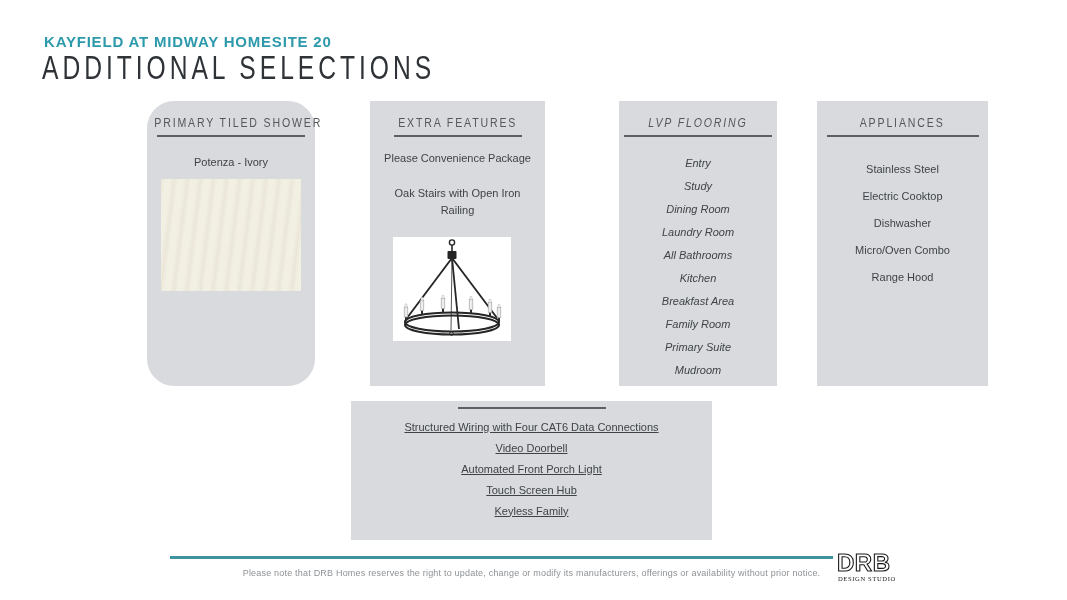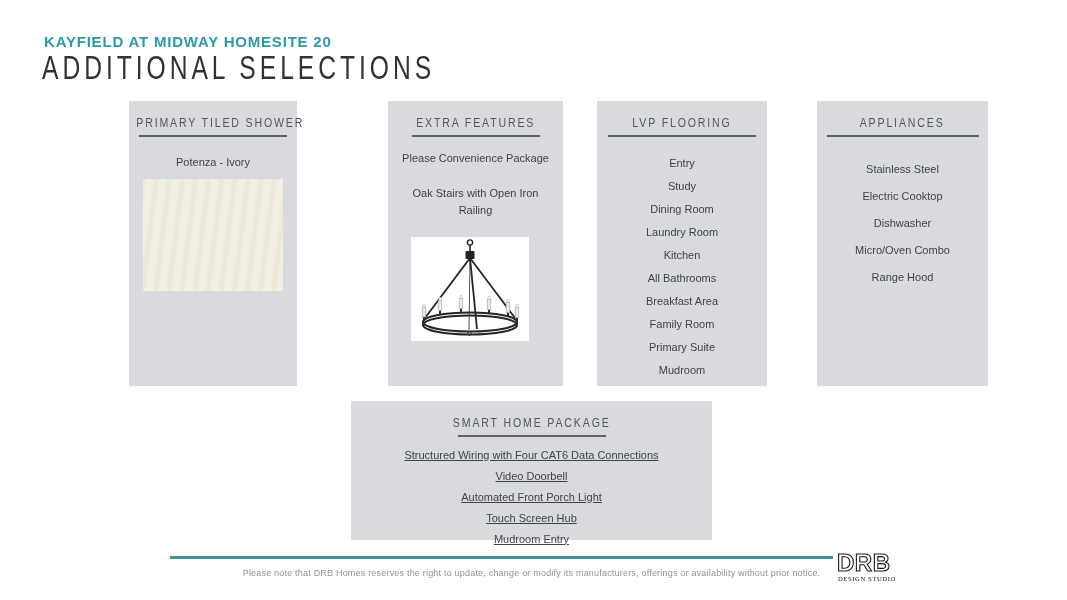--- a/index.html
+++ b/index.html
@@ -25,23 +25,23 @@
   .page-title .stretch {
     display: inline-block;
     transform: scale(0.88, 1.18); transform-origin: left center;
   }
 
   
   .card {
     position: absolute; top: 101px; height: 285px;
     background: #d8dadd;
   }
-  .card.c1 { left: 129px; width: 168px; }
-  .card.c2 { left: 388px; width: 175px; }
-  .card.c3 { left: 597px; width: 170px; }
+  .card.c1 { left: 147px; width: 168px; border-radius: 27px; }
+  .card.c2 { left: 370px; width: 175px; }
+  .card.c3 { left: 619px; width: 158px; font-style: italic; }
   .card.c4 { left: 817px; width: 171px; }
   .card.smart { left: 351px; top: 401px; width: 361px; height: 139px; }
 
   .card-heading {
     padding-top: 16px; text-align: center;
     font-size: 11.5px; letter-spacing: 2px; color: #54575b;
     white-space: nowrap;
   }
   .card-heading .stretch {
     display: inline-block;
@@ -172,50 +172,49 @@
 </div>
 
 <div class="card c3">
   <div class="card-heading"><span class="stretch">LVP FLOORING</span></div>
   <div class="heading-rule"></div>
   <div class="card-list">
     <div class="item">Entry</div>
     <div class="item">Study</div>
     <div class="item">Dining Room</div>
     <div class="item">Laundry Room</div>
+    <div class="item">All Bathrooms</div>
     <div class="item">Kitchen</div>
-    <div class="item">All Bathrooms</div>
     <div class="item">Breakfast Area</div>
     <div class="item">Family Room</div>
     <div class="item">Primary Suite</div>
     <div class="item">Mudroom</div>
   </div>
 </div>
 
 <div class="card c4">
   <div class="card-heading"><span class="stretch">APPLIANCES</span></div>
   <div class="heading-rule"></div>
   <div class="card-list">
     <div class="item">Stainless Steel</div>
     <div class="item">Electric Cooktop</div>
     <div class="item">Dishwasher</div>
     <div class="item">Micro/Oven Combo</div>
     <div class="item">Range Hood</div>
   </div>
 </div>
 
 <div class="card smart">
-  <div class="card-heading"><span class="stretch">SMART HOME PACKAGE</span></div>
   <div class="heading-rule"></div>
   <div class="card-list">
     <div class="item">Structured Wiring with Four CAT6 Data Connections</div>
     <div class="item">Video Doorbell</div>
     <div class="item">Automated Front Porch Light</div>
     <div class="item">Touch Screen Hub</div>
-    <div class="item">Mudroom Entry</div>
+    <div class="item">Keyless Family</div>
   </div>
 </div>
 
 <div class="footer-rule"></div>
 <div class="disclaimer">Please note that DRB Homes reserves the right to update, change or modify its manufacturers, offerings or availability without prior notice.</div>
 <div class="logo">
   <svg width="64" height="33" viewBox="0 0 64 33" xmlns="http://www.w3.org/2000/svg">
     <text x="1" y="21" font-family="Liberation Sans, sans-serif" font-size="24" font-weight="bold" fill="none" stroke="#161616" stroke-width="1.1" letter-spacing="0.5">DRB</text>
     <text x="2" y="31" font-family="Liberation Serif, serif" font-size="6.6" fill="#1c1c1c" letter-spacing="0.6">DESIGN STUDIO</text>
   </svg>

